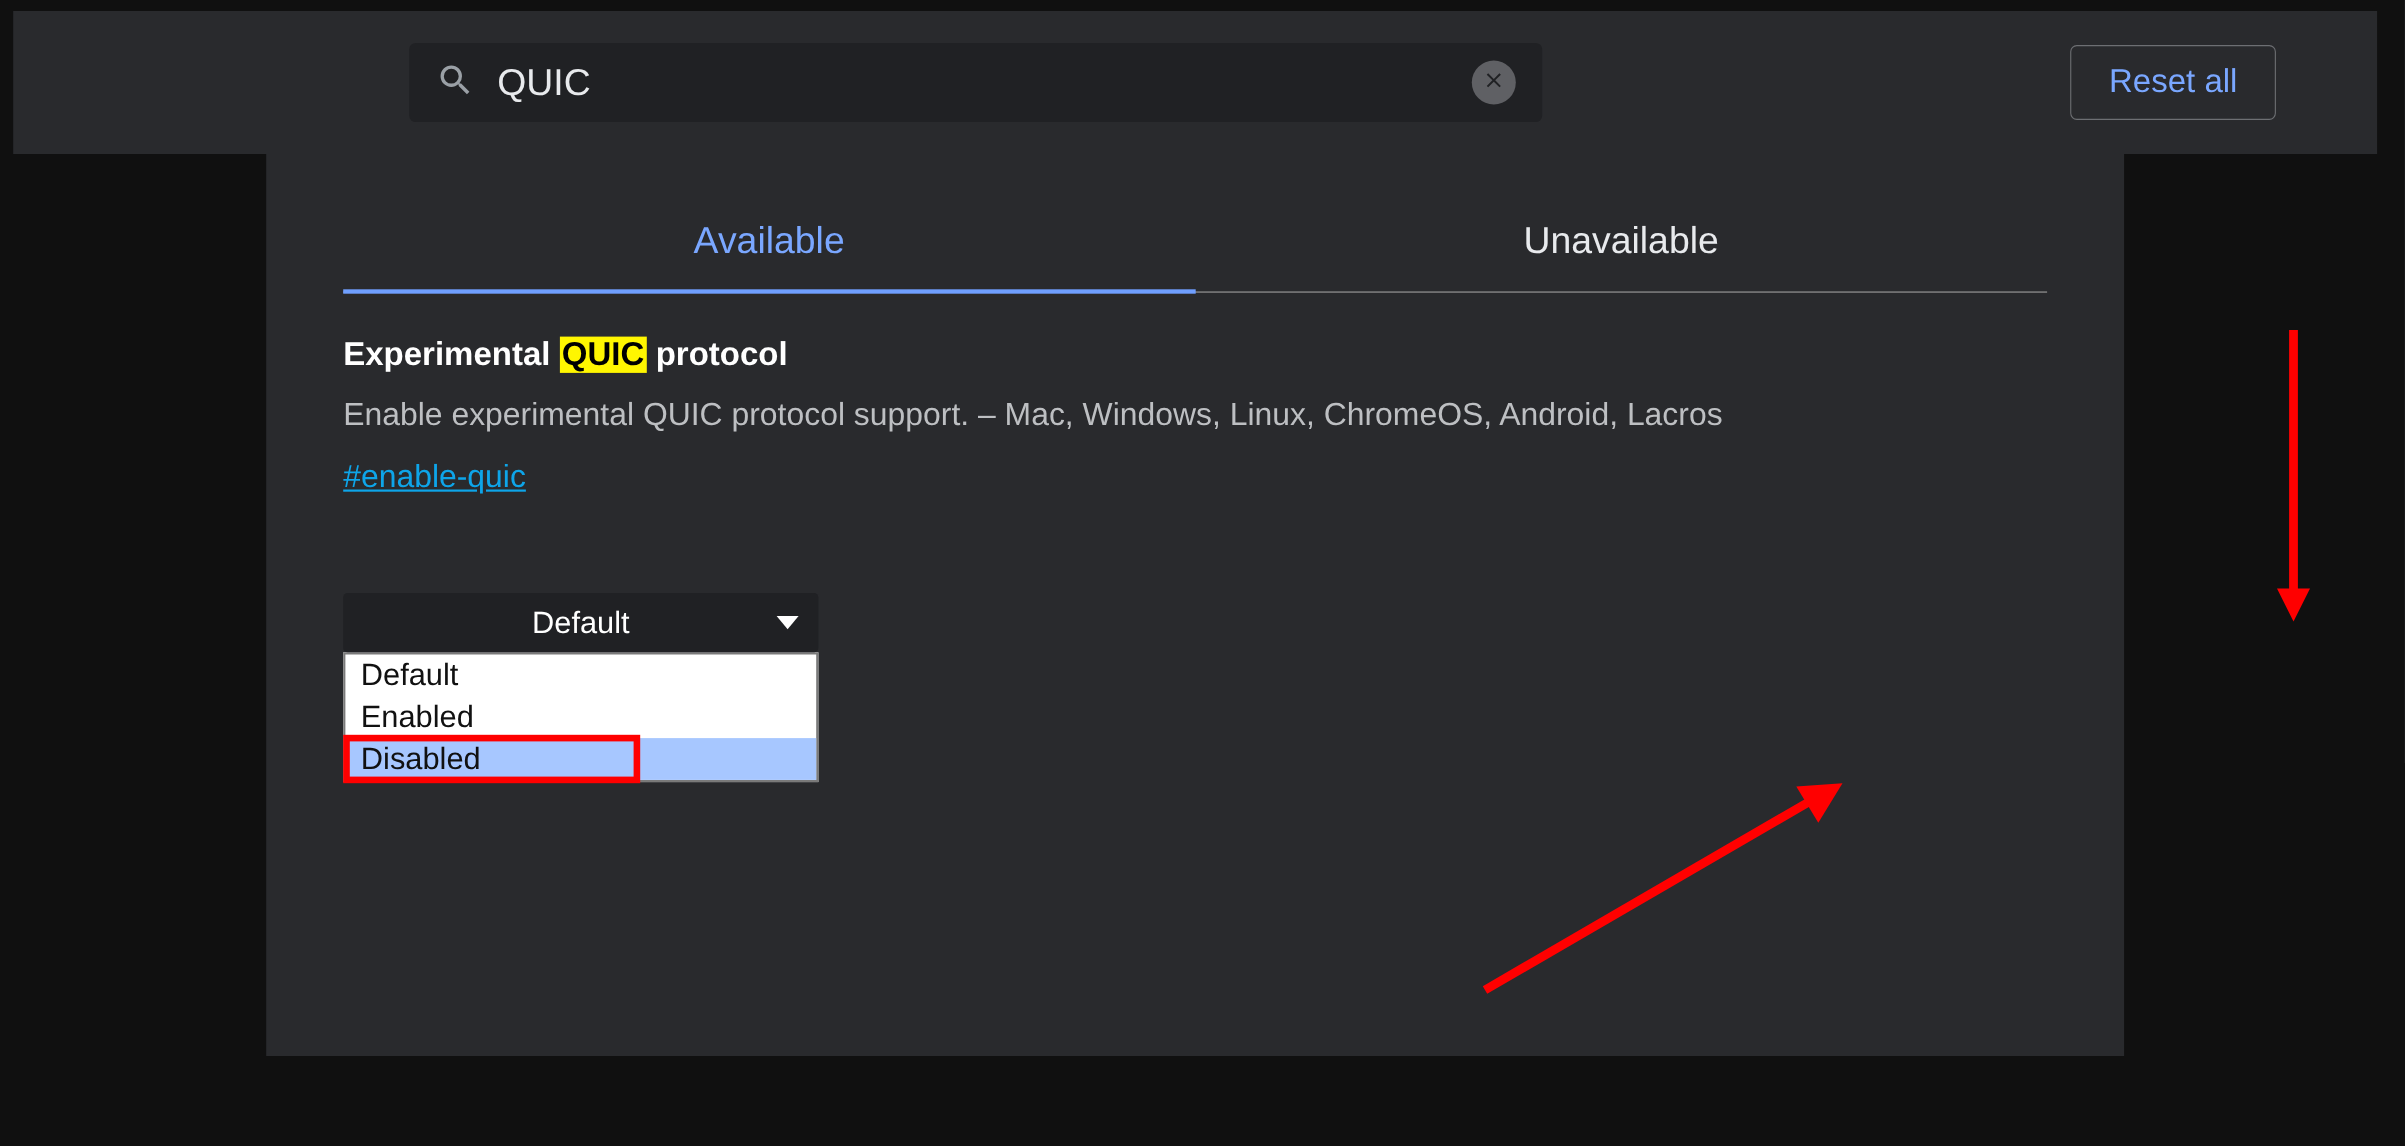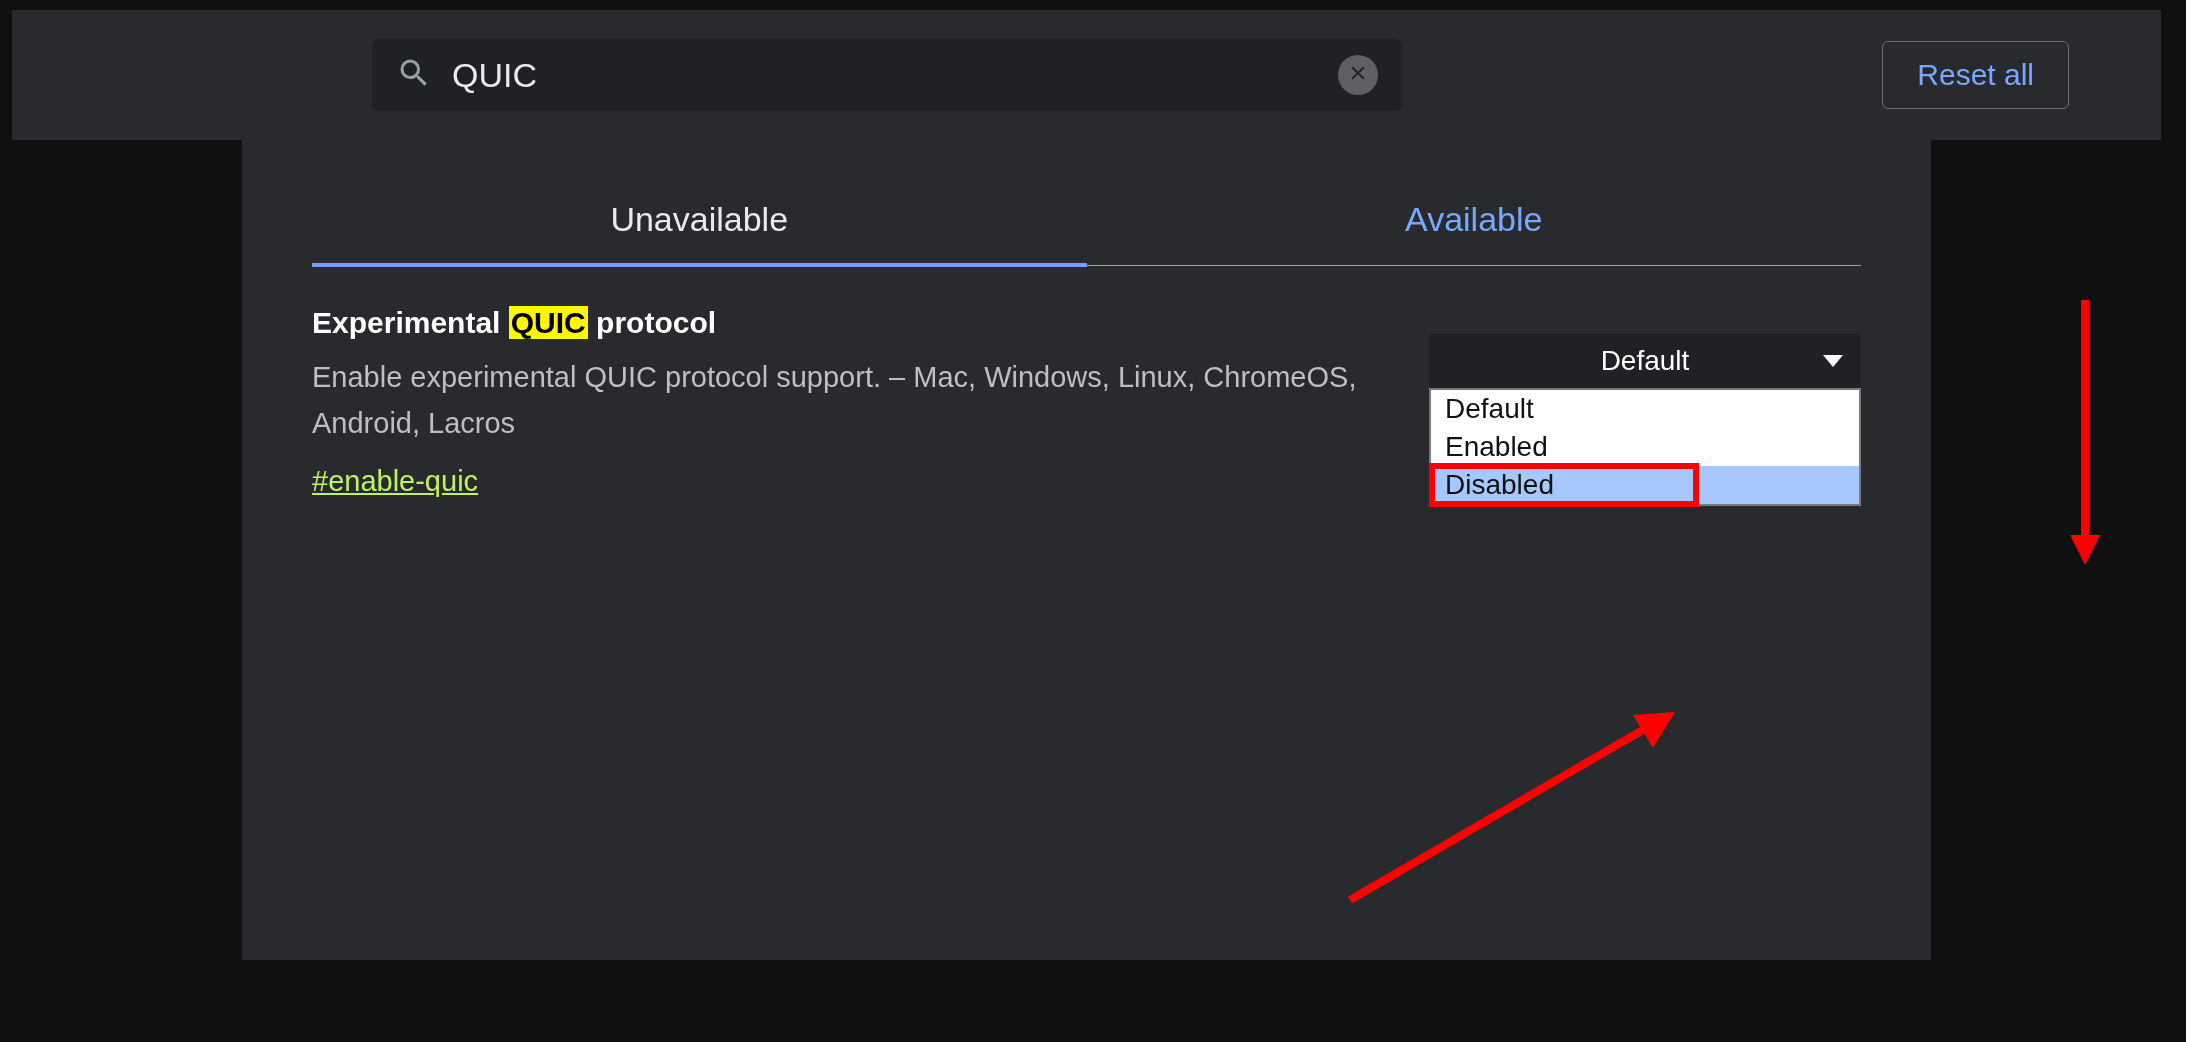--- a/index.html
+++ b/index.html
@@ -95,41 +95,42 @@
   left: 0;
   bottom: -2px;
   width: 50%;
   height: 4px;
   background: #6f9fff;
 }
 .flag-row {
   display: flex;
   margin-top: 40px;
   gap: 60px;
+  flex-direction: column;
 }
 .flag-text { flex: 1; }
 .flag-title {
   color: #ffffff;
   font-size: 30px;
   font-weight: 700;
   margin-bottom: 14px;
 }
 .hl {
   background: #fff600;
   color: #000;
   padding: 0 2px;
 }
 .flag-desc {
   color: #bdbfc2;
   font-size: 29px;
   line-height: 1.6;
   margin-bottom: 18px;
 }
 .flag-hash {
-  color: #bef264;
+  color: #0ea5e9;
   font-size: 29px;
   text-decoration: underline;
   cursor: pointer;
 }
 .dd-wrap {
   width: 432px;
   margin-top: 28px;
   position: relative;
   flex-shrink: 0;
 }
@@ -199,22 +200,22 @@
             </svg>
         </span>
       </div>
     </div>
     <button class="reset-btn">Reset all</button>
   </div>
 
   <div class="main">
 
     <div class="tabs">
+      <div class="tab active">Available</div>
       <div class="tab inactive">Unavailable</div>
-      <div class="tab active">Available</div>
       <div class="tab-underline"></div>
     </div>
 
     <div class="flag-row">
       <div class="flag-text">
         <div class="flag-title">
           <span>Experimental </span><span class="hl">QUIC</span><span> protocol</span>
         </div>
         <div class="flag-desc">Enable experimental QUIC protocol support. – Mac, Windows, Linux, ChromeOS, Android, Lacros</div>
         <a class="flag-hash">#enable-quic</a>

